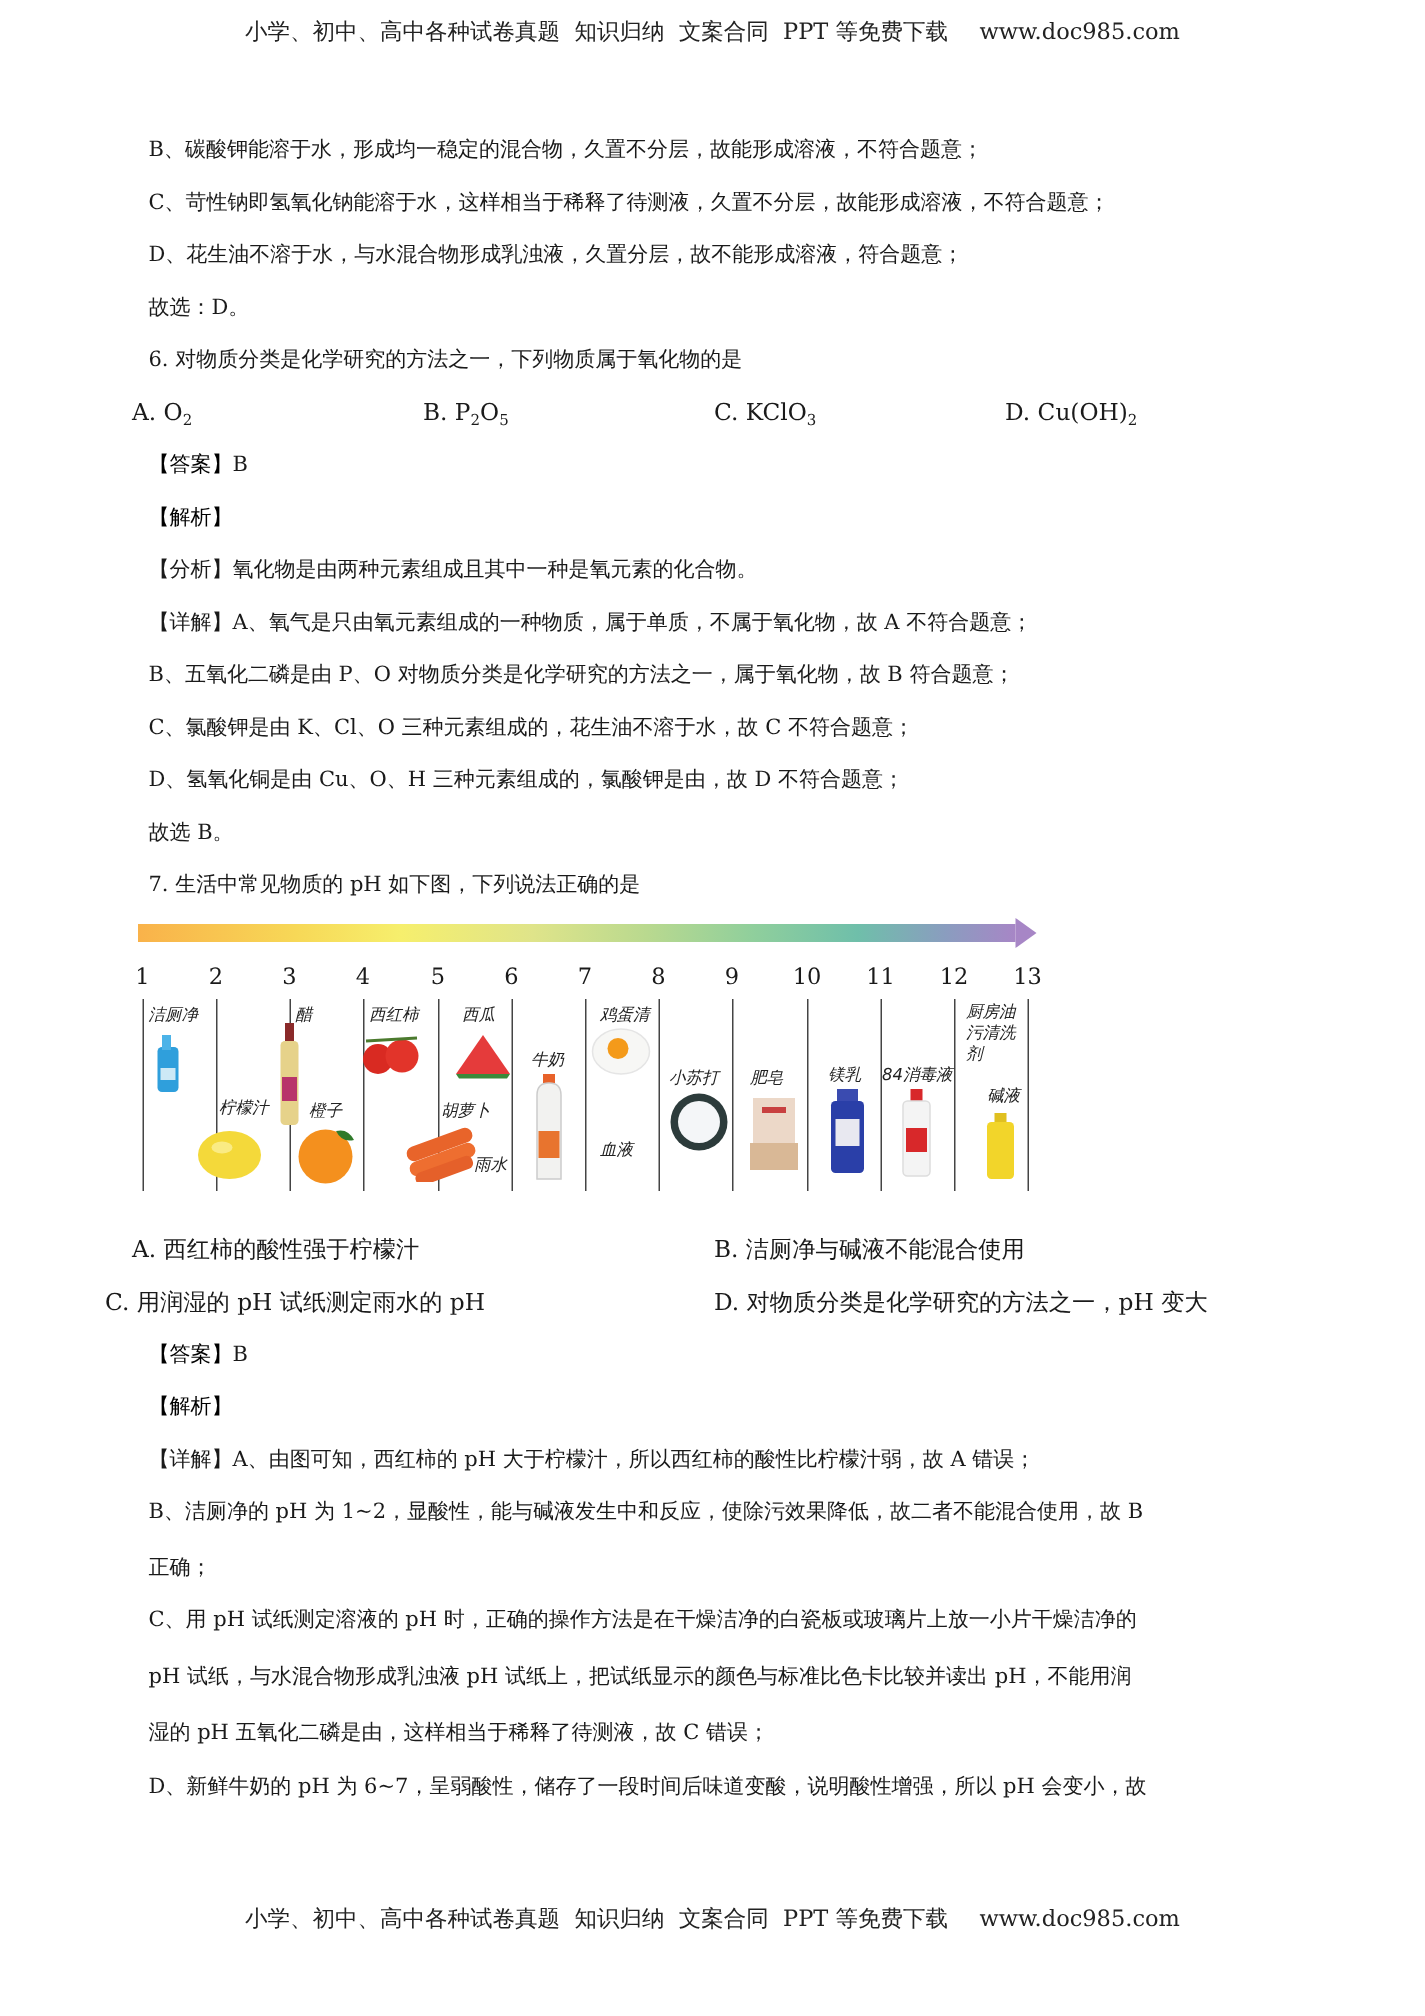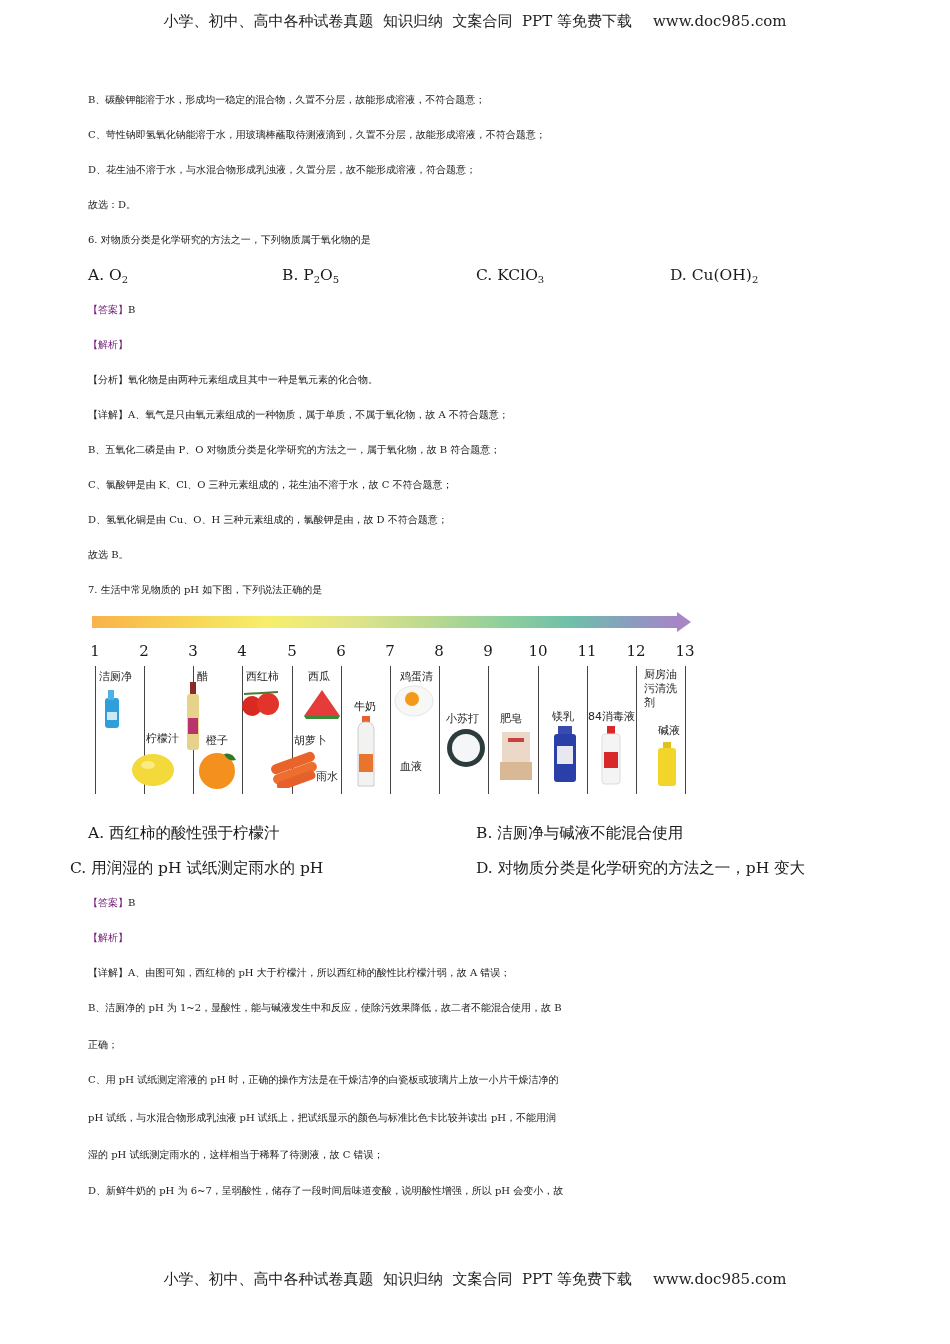--- a/index.html
+++ b/index.html
@@ -3,46 +3,46 @@
 <meta charset="utf-8">
 <style>
   html, body { margin: 0; padding: 0; background: #ffffff; }
   body { width: 950px; height: 1344px; position: relative; overflow: hidden;
          font-family: "DejaVu Serif", "Liberation Serif", serif; color: #1a1a1a; }
   .hdr, .ftr { position: absolute; left: 0; width: 950px; text-align: center;
          font-size: 15px; color: #222; white-space: pre; }
   .hdr { top: 12px; }
   .ftr { top: 1270px; }
   .hdr .url, .ftr .url { margin-left: 21px; }
-  .line { position: absolute; left: 88px; font-size: 10px; line-height: 20px; white-space: nowrap; }
-  .tag { color: #701a75; }
+  .line { position: absolute; left: 99px; font-size: 14px; line-height: 20px; white-space: nowrap; }
+  .tag { color: #000000; }
   sub { font-size: 10px; vertical-align: -3px; line-height: 0; }
   .opt { position: absolute; font-size: 15.5px; line-height: 20px; white-space: nowrap; }
 
   
   .fig { position: absolute; left: 88px; top: 608px; width: 612px; height: 190px; }
   .arrow-bar { position: absolute; left: 4px; top: 8px; width: 585px; height: 12px;
       background: linear-gradient(90deg, #f9b24a 0%, #f7d857 18%, #f6ef6d 30%, #dfe48a 45%,
       #b9d98f 58%, #90cf9c 70%, #6fbfaa 82%, #8a9dbf 92%, #a786c6 100%); }
   .arrow-head { position: absolute; left: 589px; top: 4px; width: 0; height: 0;
       border-top: 10px solid transparent; border-bottom: 10px solid transparent;
       border-left: 14px solid #a786c6; }
   .tick { position: absolute; top: 34px; font-size: 15px; width: 20px; text-align: center; margin-left: -10px; }
   .sep { position: absolute; top: 58px; width: 1px; height: 128px; background: #444; }
   .lbl { position: absolute; font-size: 11px; color: #222; white-space: nowrap;
-         font-family: "DejaVu Sans", "Liberation Sans", sans-serif; line-height: 14px; }
+         font-family: "DejaVu Sans", "Liberation Sans", sans-serif; line-height: 14px; font-style: italic; }
   .item { position: absolute; }
 </style>
 </head>
 <body>
 
 <div class="hdr"><span>小学、初中、高中各种试卷真题  知识归纳  文案合同  PPT 等免费下载</span><span class="url">www.doc985.com</span></div>
 
 <div class="line" style="top:90px">B、碳酸钾能溶于水，形成均一稳定的混合物，久置不分层，故能形成溶液，不符合题意；</div>
-<div class="line" style="top:125px">C、苛性钠即氢氧化钠能溶于水，用玻璃棒蘸取待测液滴到，久置不分层，故能形成溶液，不符合题意；</div>
+<div class="line" style="top:125px">C、苛性钠即氢氧化钠能溶于水，这样相当于稀释了待测液，久置不分层，故能形成溶液，不符合题意；</div>
 <div class="line" style="top:160px">D、花生油不溶于水，与水混合物形成乳浊液，久置分层，故不能形成溶液，符合题意；</div>
 <div class="line" style="top:195px">故选：D。</div>
 
 <div class="line" style="top:230px">6. 对物质分类是化学研究的方法之一，下列物质属于氧化物的是</div>
 <div class="opt" style="left:88px;top:265px"><span>A. O</span><sub>2</sub></div>
 <div class="opt" style="left:282px;top:265px"><span>B. P</span><sub>2</sub><span>O</span><sub>5</sub></div>
 <div class="opt" style="left:476px;top:265px"><span>C. KClO</span><sub>3</sub></div>
 <div class="opt" style="left:670px;top:265px"><span>D. Cu(OH)</span><sub>2</sub></div>
 <div class="line" style="top:300px"><span class="tag">【答案】</span><span>B</span></div>
 <div class="line" style="top:335px"><span class="tag">【解析】</span></div>
@@ -185,16 +185,16 @@
 <div class="opt" style="left:70px;top:858px">C. 用润湿的 pH 试纸测定雨水的 pH</div>
 <div class="opt" style="left:476px;top:858px">D. 对物质分类是化学研究的方法之一，pH 变大</div>
 
 <div class="line" style="top:893px"><span class="tag">【答案】</span><span>B</span></div>
 <div class="line" style="top:928px"><span class="tag">【解析】</span></div>
 <div class="line" style="top:963px"><span>【详解】</span><span>A、由图可知，西红柿的 pH 大于柠檬汁，所以西红柿的酸性比柠檬汁弱，故 A 错误；</span></div>
 <div class="line" style="top:998px">B、洁厕净的 pH 为 1~2，显酸性，能与碱液发生中和反应，使除污效果降低，故二者不能混合使用，故 B</div>
 <div class="line" style="top:1035px">正确；</div>
 <div class="line" style="top:1070px">C、用 pH 试纸测定溶液的 pH 时，正确的操作方法是在干燥洁净的白瓷板或玻璃片上放一小片干燥洁净的</div>
 <div class="line" style="top:1108px">pH 试纸，与水混合物形成乳浊液 pH 试纸上，把试纸显示的颜色与标准比色卡比较并读出 pH，不能用润</div>
-<div class="line" style="top:1145px">湿的 pH 试纸测定雨水的，这样相当于稀释了待测液，故 C 错误；</div>
+<div class="line" style="top:1145px">湿的 pH 五氧化二磷是由，这样相当于稀释了待测液，故 C 错误；</div>
 <div class="line" style="top:1181px">D、新鲜牛奶的 pH 为 6~7，呈弱酸性，储存了一段时间后味道变酸，说明酸性增强，所以 pH 会变小，故</div>
 
 <div class="ftr"><span>小学、初中、高中各种试卷真题  知识归纳  文案合同  PPT 等免费下载</span><span class="url">www.doc985.com</span></div>
 
 </body></html>

